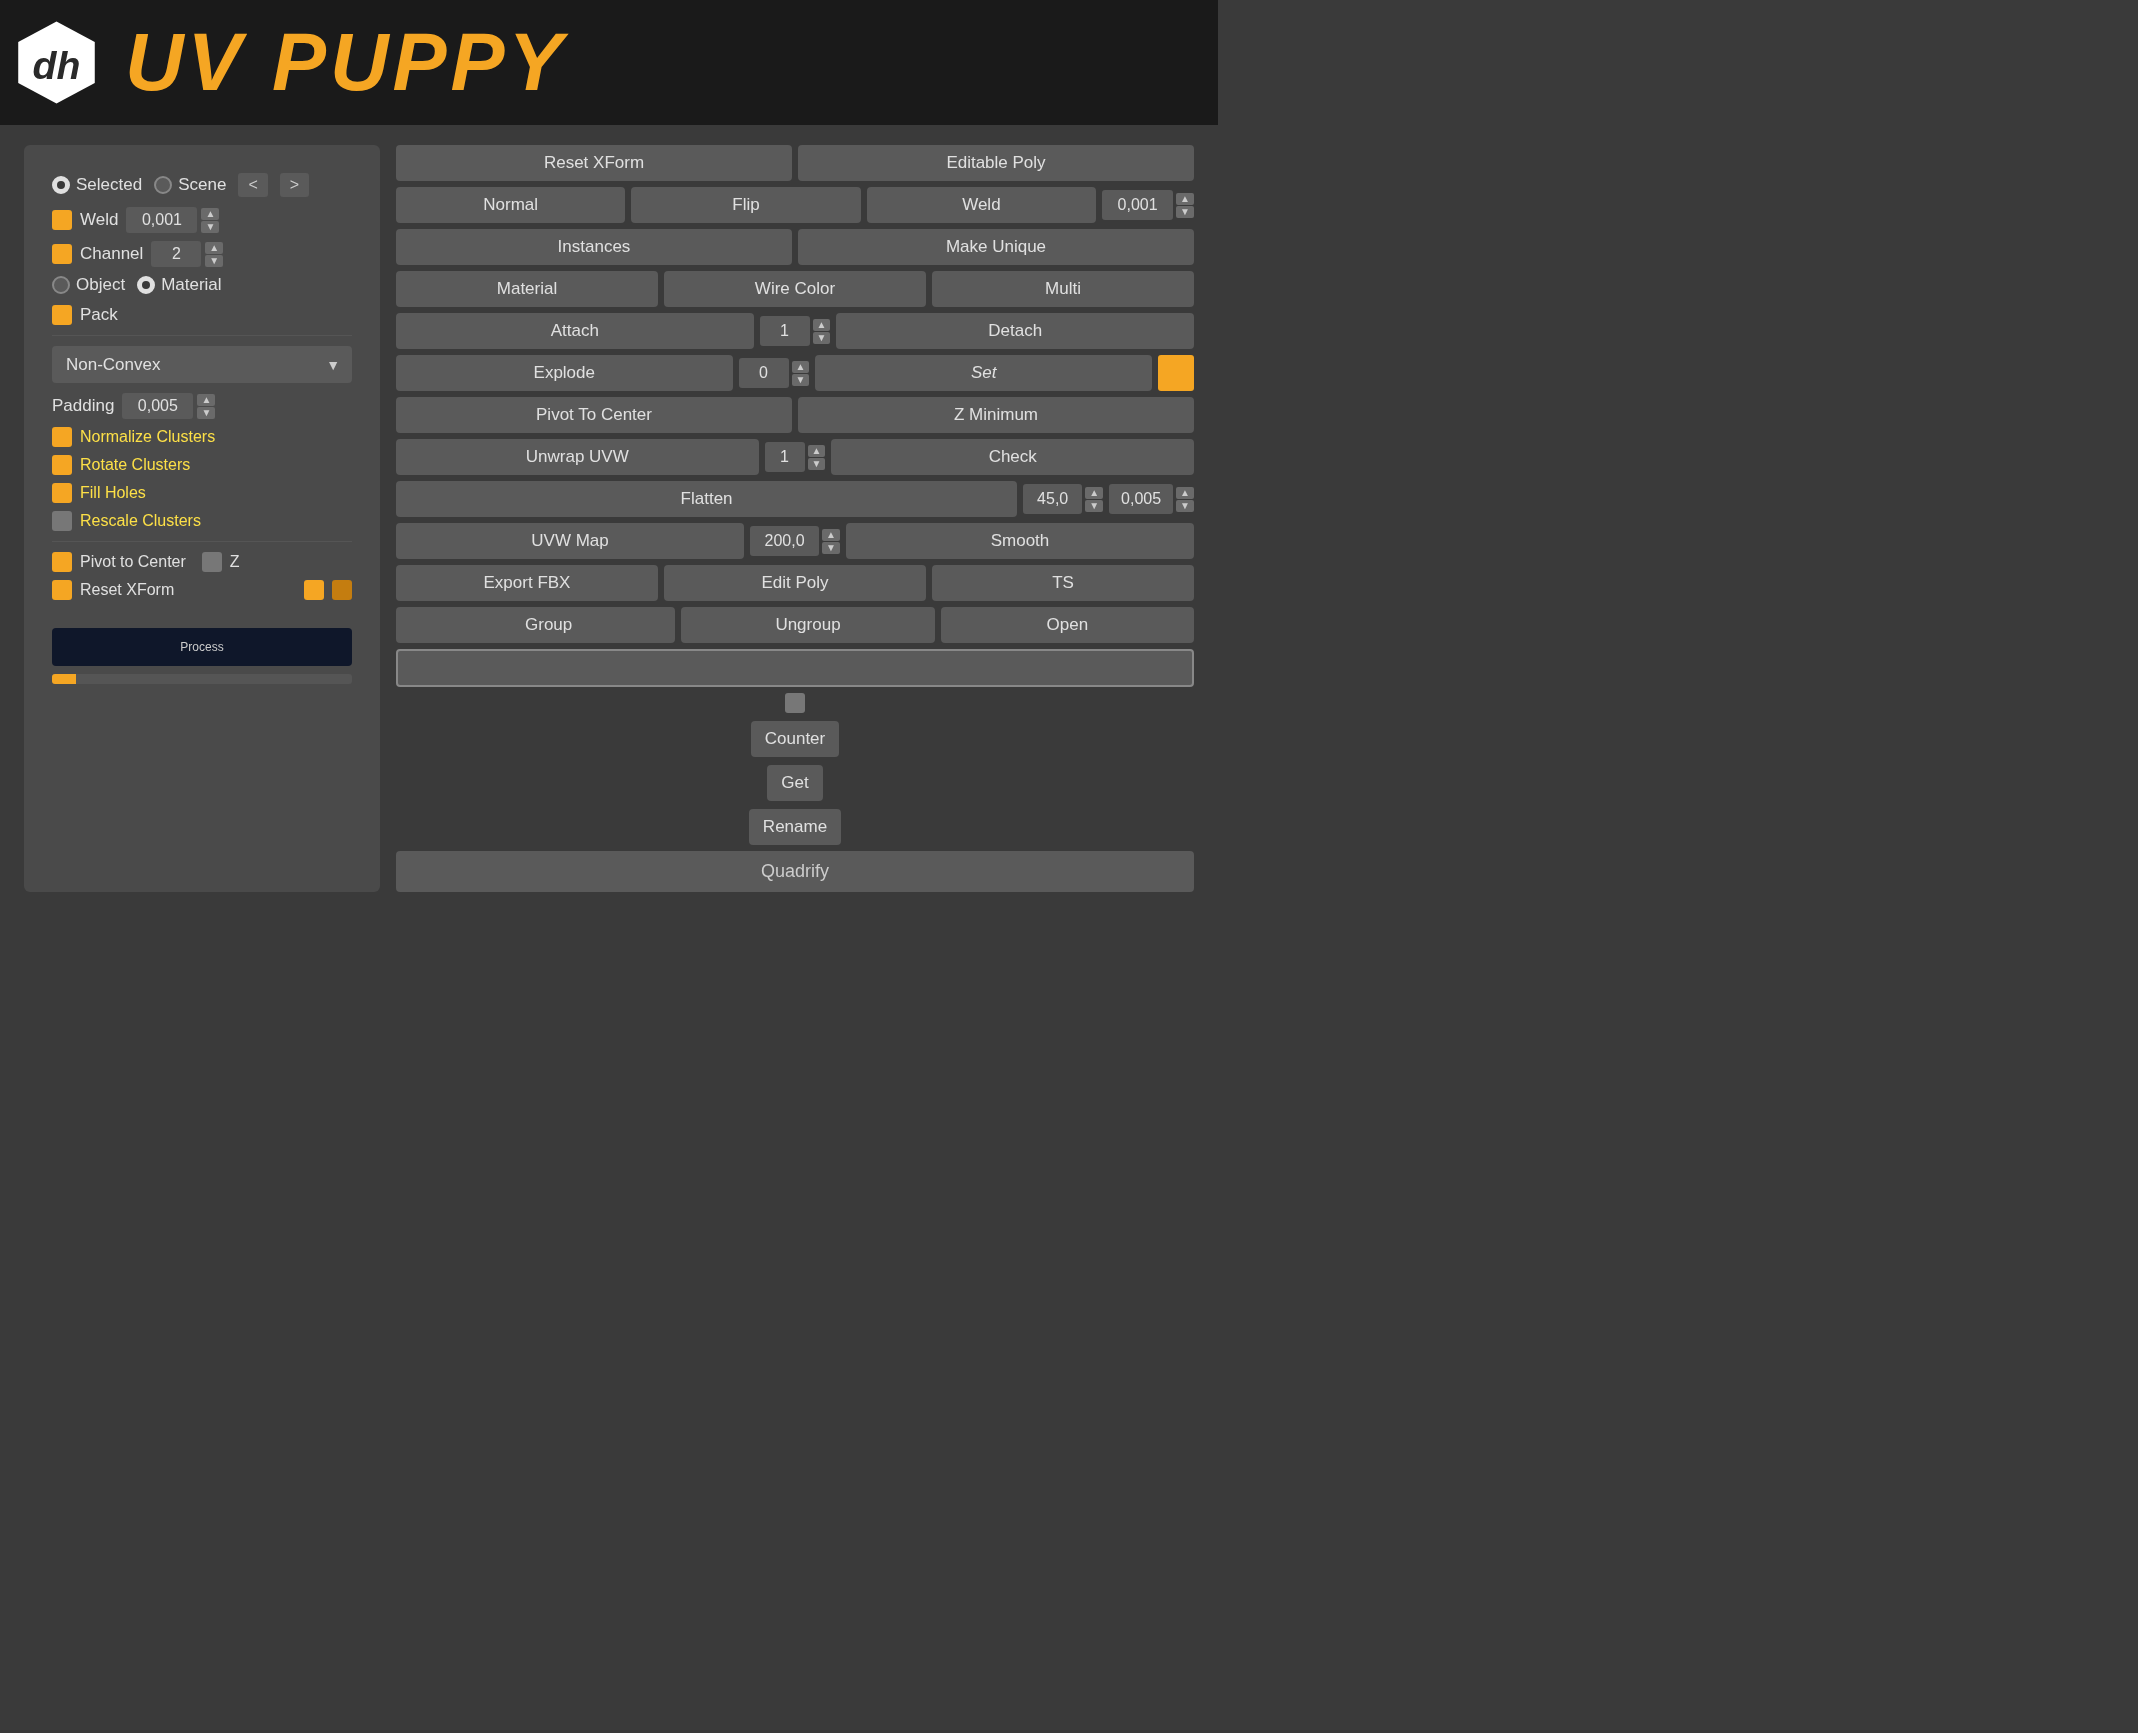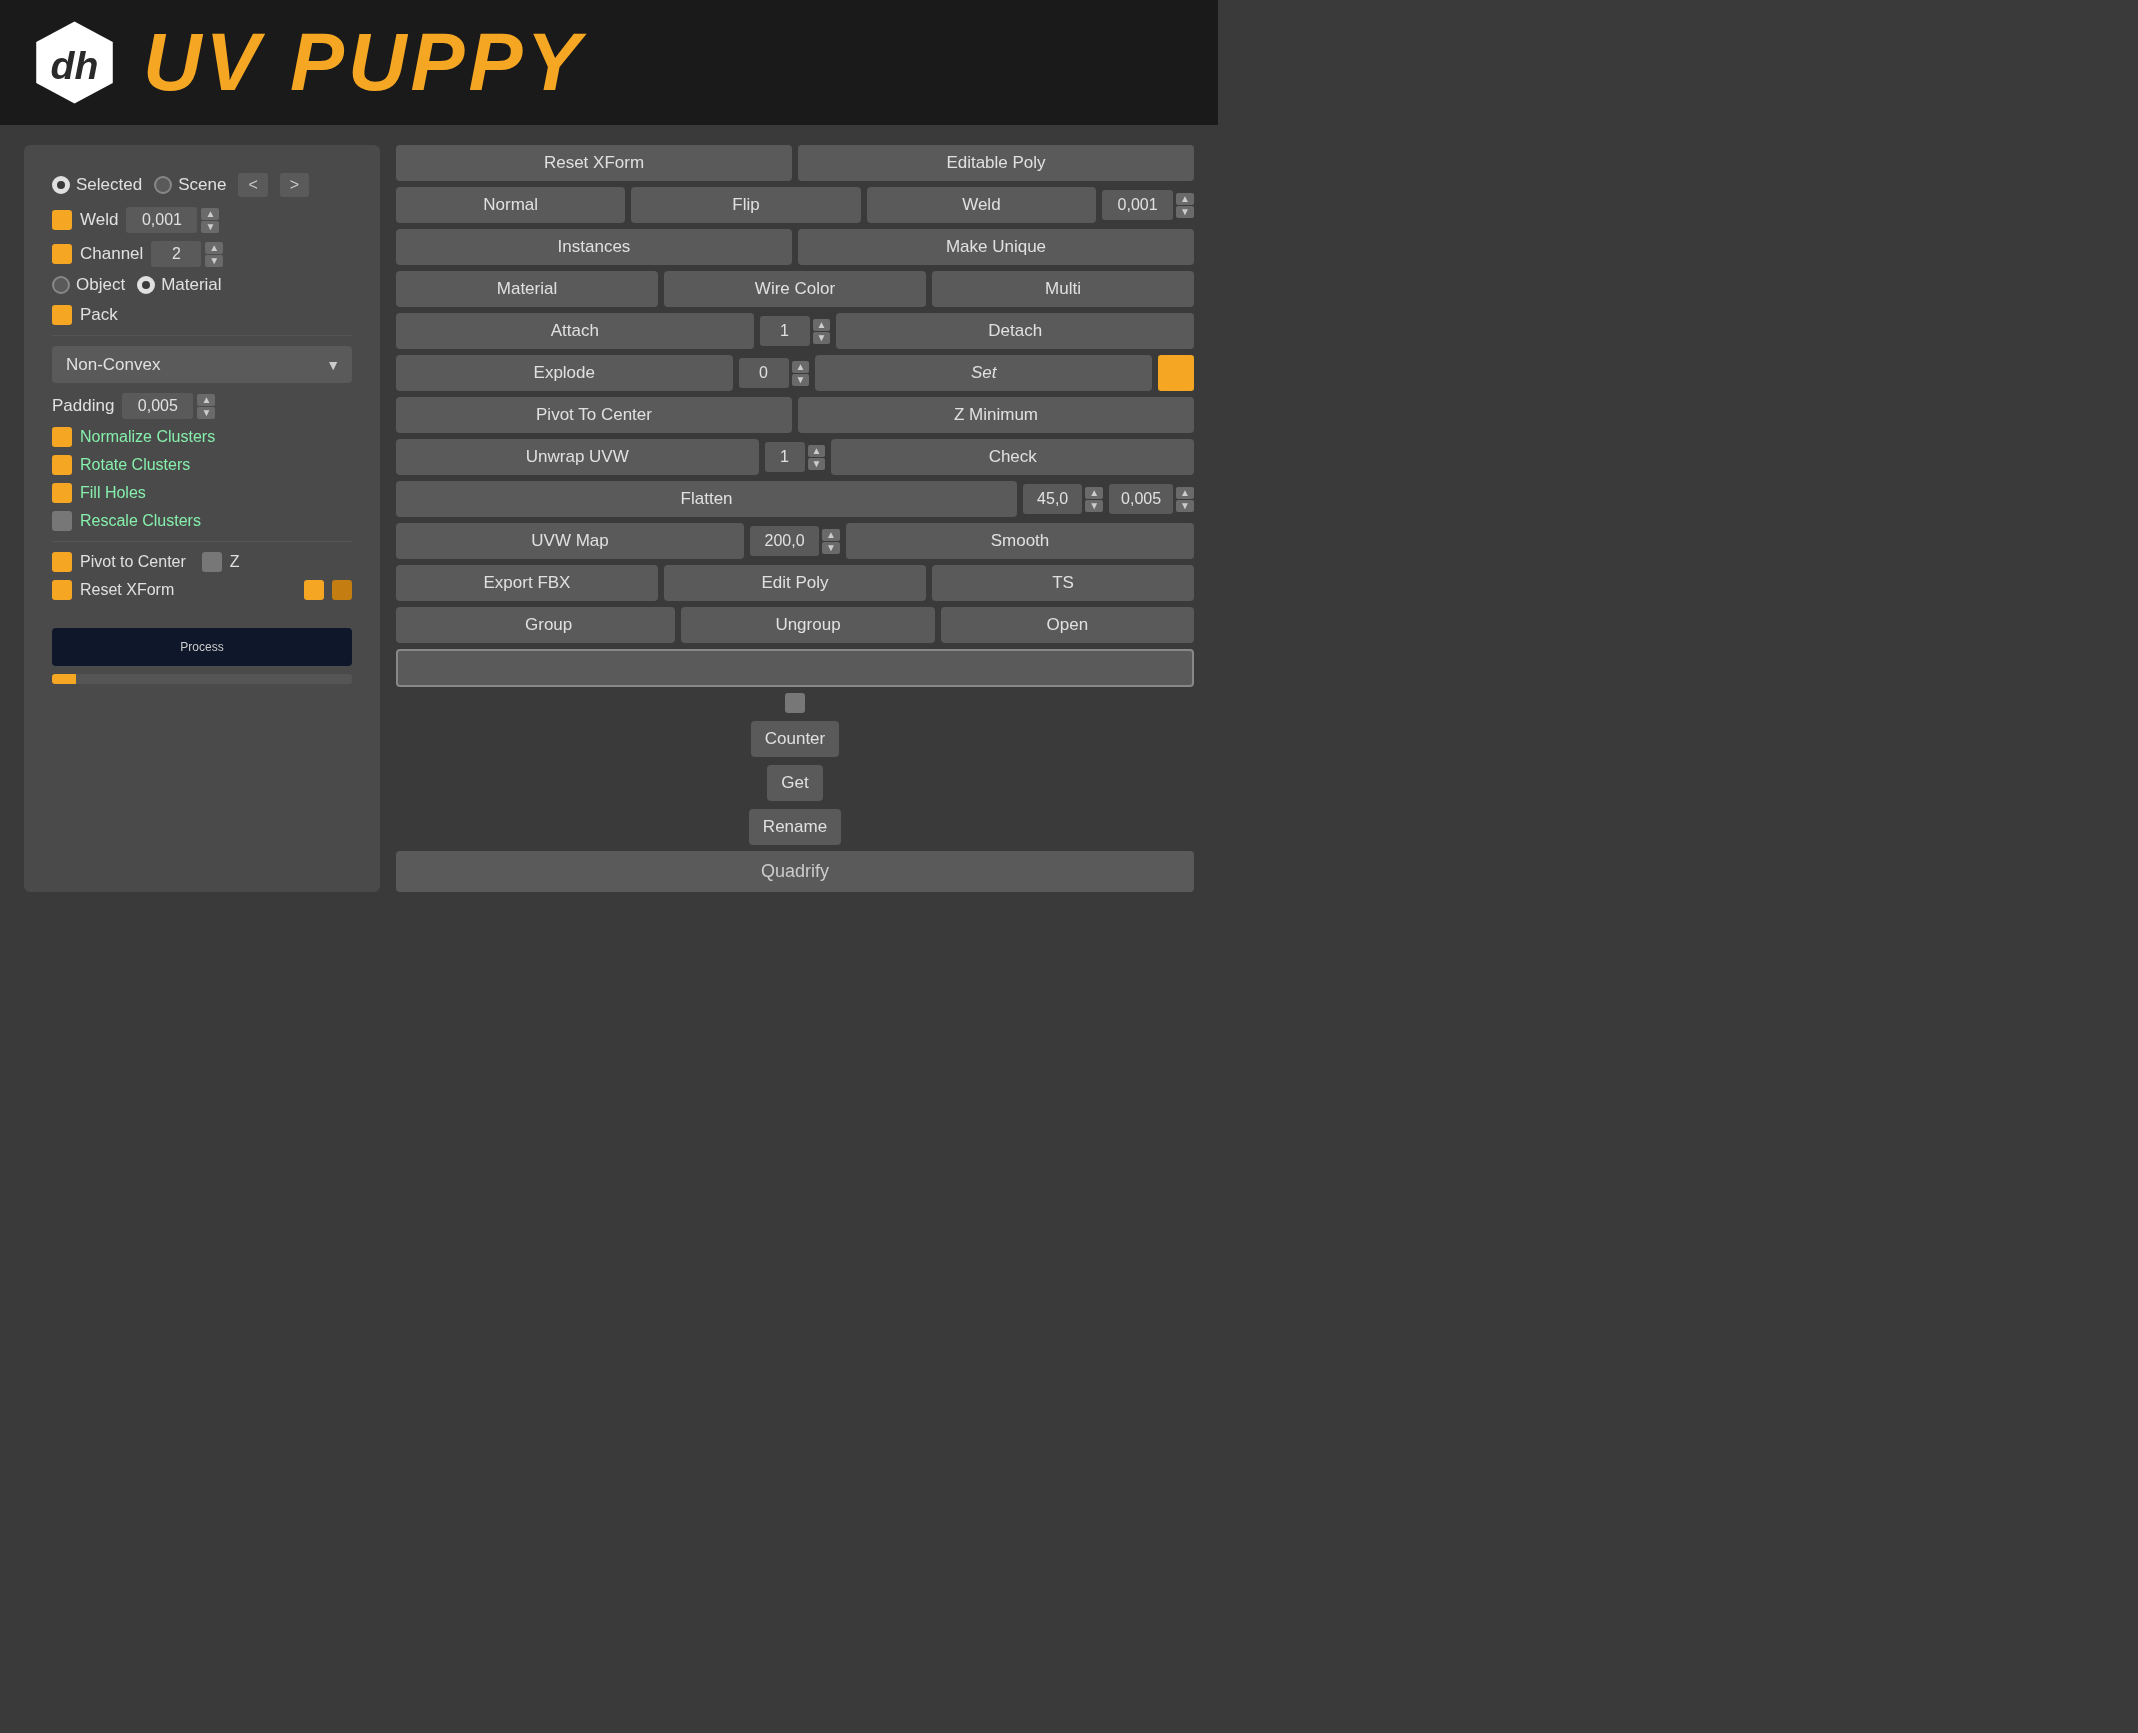--- a/index.html
+++ b/index.html
@@ -6,21 +6,21 @@
     body {
       background: #3a3a3a;
       font-family: Arial, sans-serif;
       width: 1218px;
       min-height: 891px;
     }
 
     
     .header {
       background: #1a1a1a;
-      padding: 18px 30px;
+      padding: 18px 12px;
       display: flex;
       align-items: center;
       gap: 24px;
     }
 
     .logo-hex {
       width: 89px;
       height: 89px;
       flex-shrink: 0;
     }
@@ -215,21 +215,21 @@
       background: #555;
       margin: 10px 0;
     }
 
     
     .checkbox-row {
       display: flex;
       align-items: center;
       gap: 8px;
       margin-bottom: 8px;
-      color: #86efac;
+      color: #fde047;
       font-size: 16px;
     }
 
     .pivot-reset-row {
       display: flex;
       align-items: center;
       gap: 8px;
       margin-bottom: 8px;
     }
 

